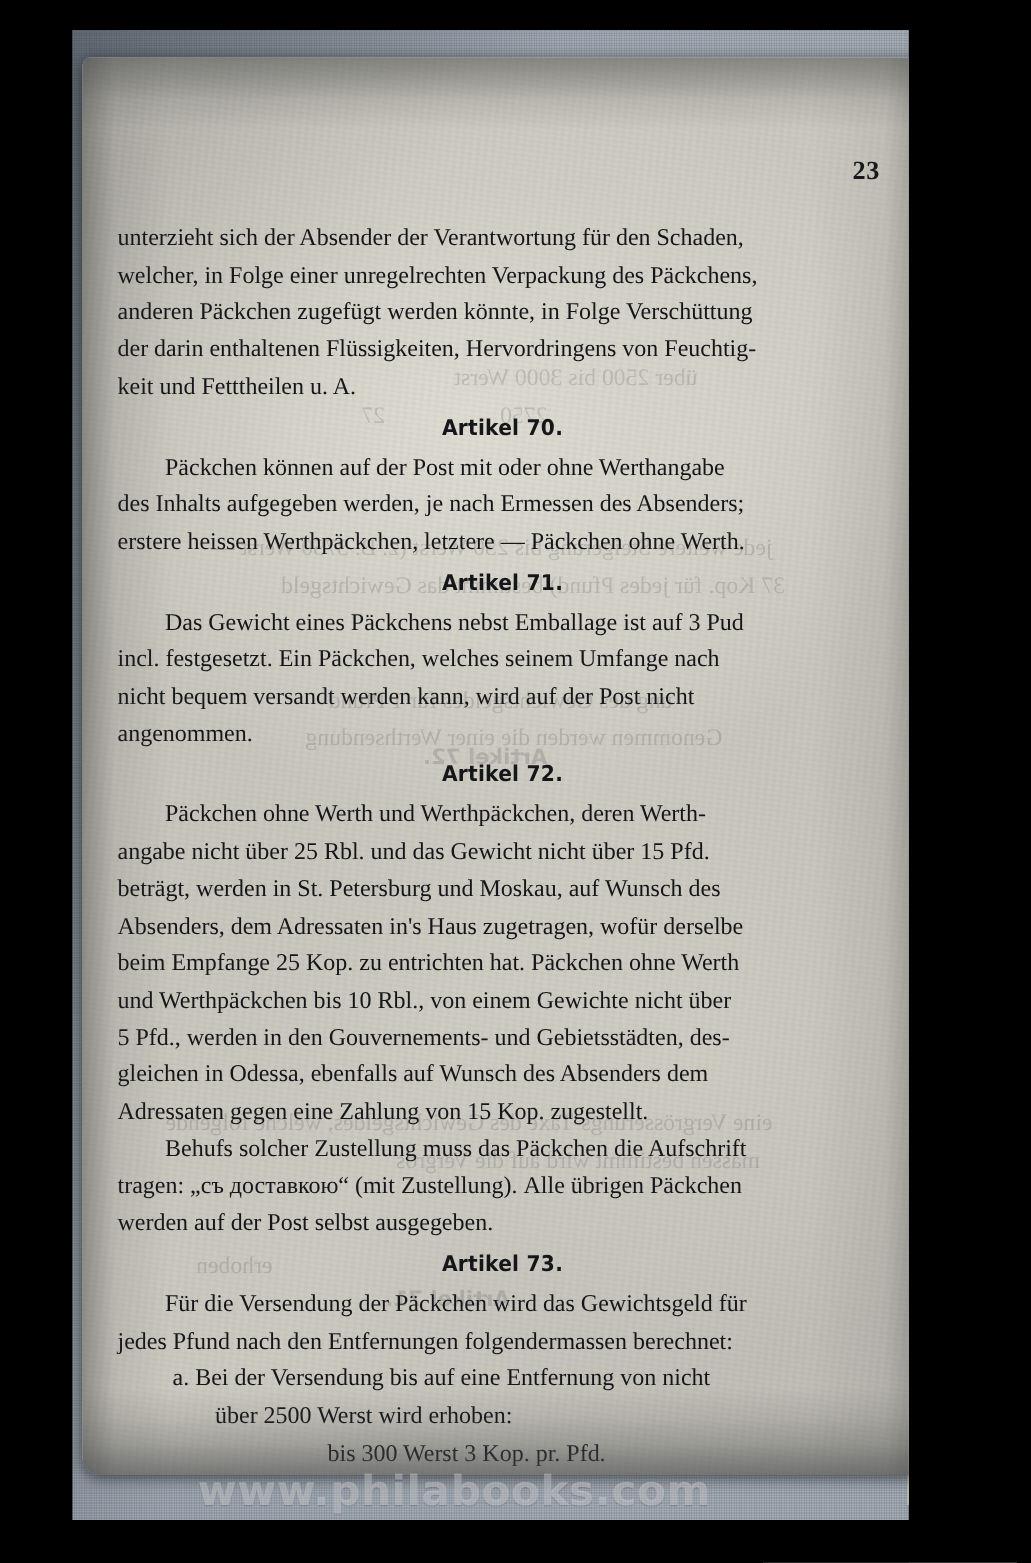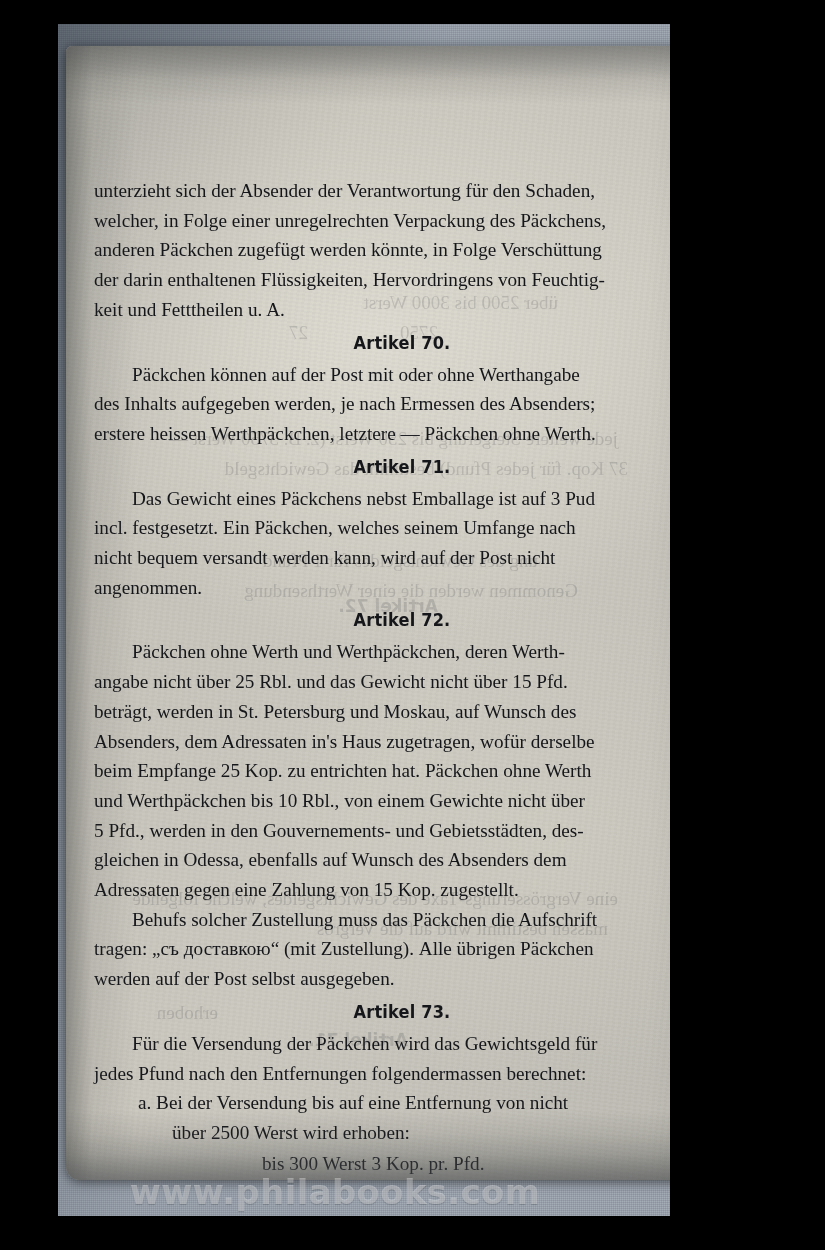--- a/index.html
+++ b/index.html
@@ -11,21 +11,21 @@
   body {
     width: 825px;
     height: 1250px;
     overflow: hidden;
     font-family: "Liberation Serif", "DejaVu Serif", serif;
   }
 
   
   .photo {
     position: relative;
-    width: 670px;
+    width: 727px;
     height: 1250px;
     background: #000000;
     overflow: hidden;
   }
 
   
   .backdrop {
     position: absolute;
     left: 58px;
     top: 24px;

